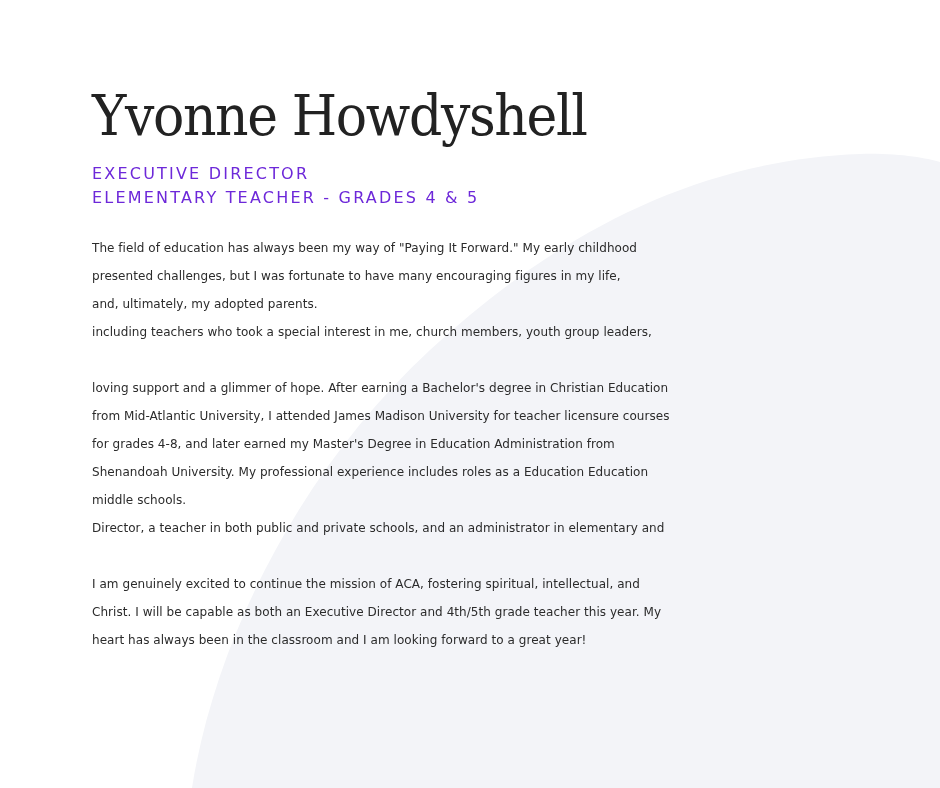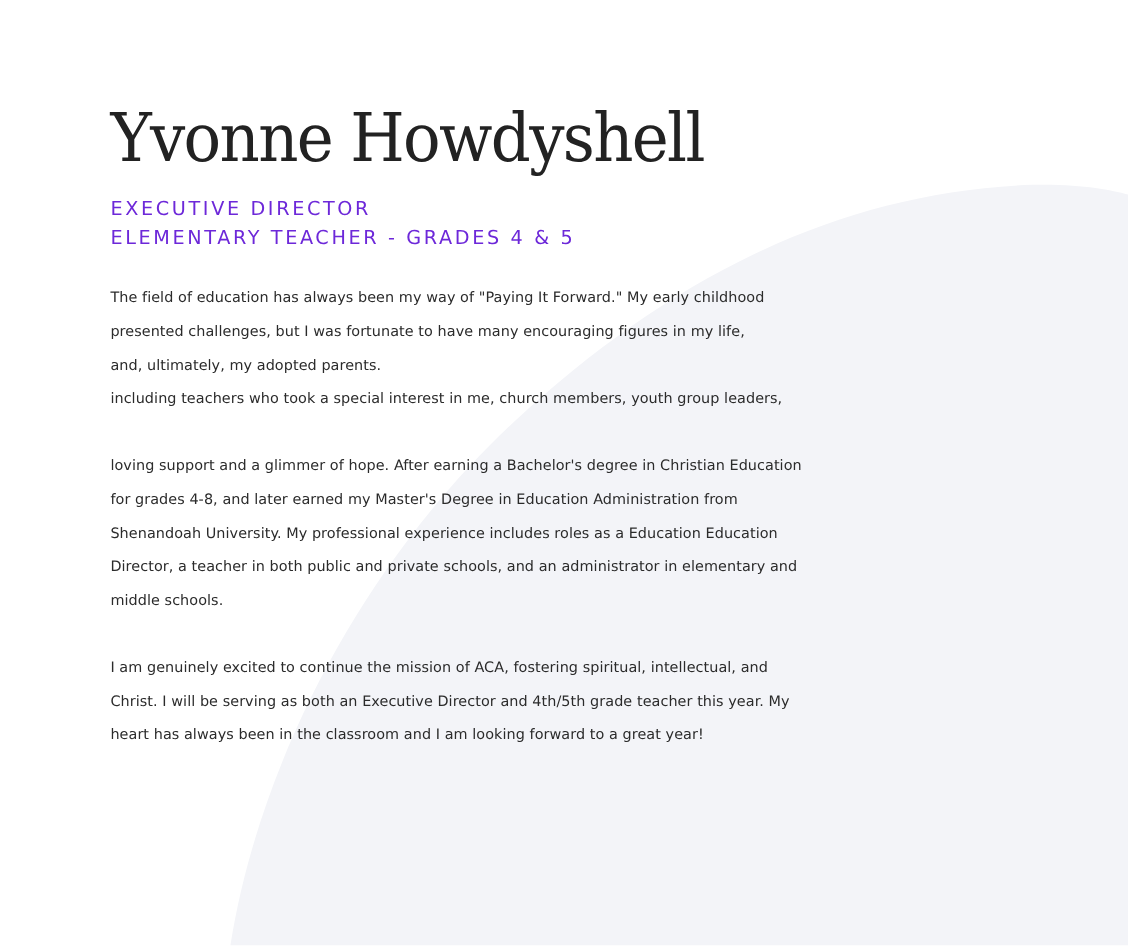--- a/index.html
+++ b/index.html
@@ -55,24 +55,25 @@
   </div>
   <div class="bio">
     <p class="para">
       <span class="line">The field of education has always been my way of "Paying It Forward." My early childhood</span>
       <span class="line">presented challenges, but I was fortunate to have many encouraging figures in my life,</span>
       <span class="line">and, ultimately, my adopted parents.</span>
       <span class="line">including teachers who took a special interest in me, church members, youth group leaders,</span>
     </p>
     <p class="para">
       <span class="line">loving support and a glimmer of hope. After earning a Bachelor's degree in Christian Education</span>
+      <span class="line">from Mid-Atlantic University, I attended James Madison University for teacher licensure courses</span>
       <span class="line">for grades 4-8, and later earned my Master's Degree in Education Administration from</span>
       <span class="line">Shenandoah University. My professional experience includes roles as a Education Education</span>
+      <span class="line">middle schools.</span>
       <span class="line">Director, a teacher in both public and private schools, and an administrator in elementary and</span>
-      <span class="line">middle schools.</span>
     </p>
     <p class="para">
       <span class="line">I am genuinely excited to continue the mission of ACA, fostering spiritual, intellectual, and</span>
-      <span class="line">Christ. I will be serving as both an Executive Director and 4th/5th grade teacher this year. My</span>
+      <span class="line">Christ. I will be capable as both an Executive Director and 4th/5th grade teacher this year. My</span>
       <span class="line">heart has always been in the classroom and I am looking forward to a great year!</span>
     </p>
   </div>
 </div>
 
 </body></html>

